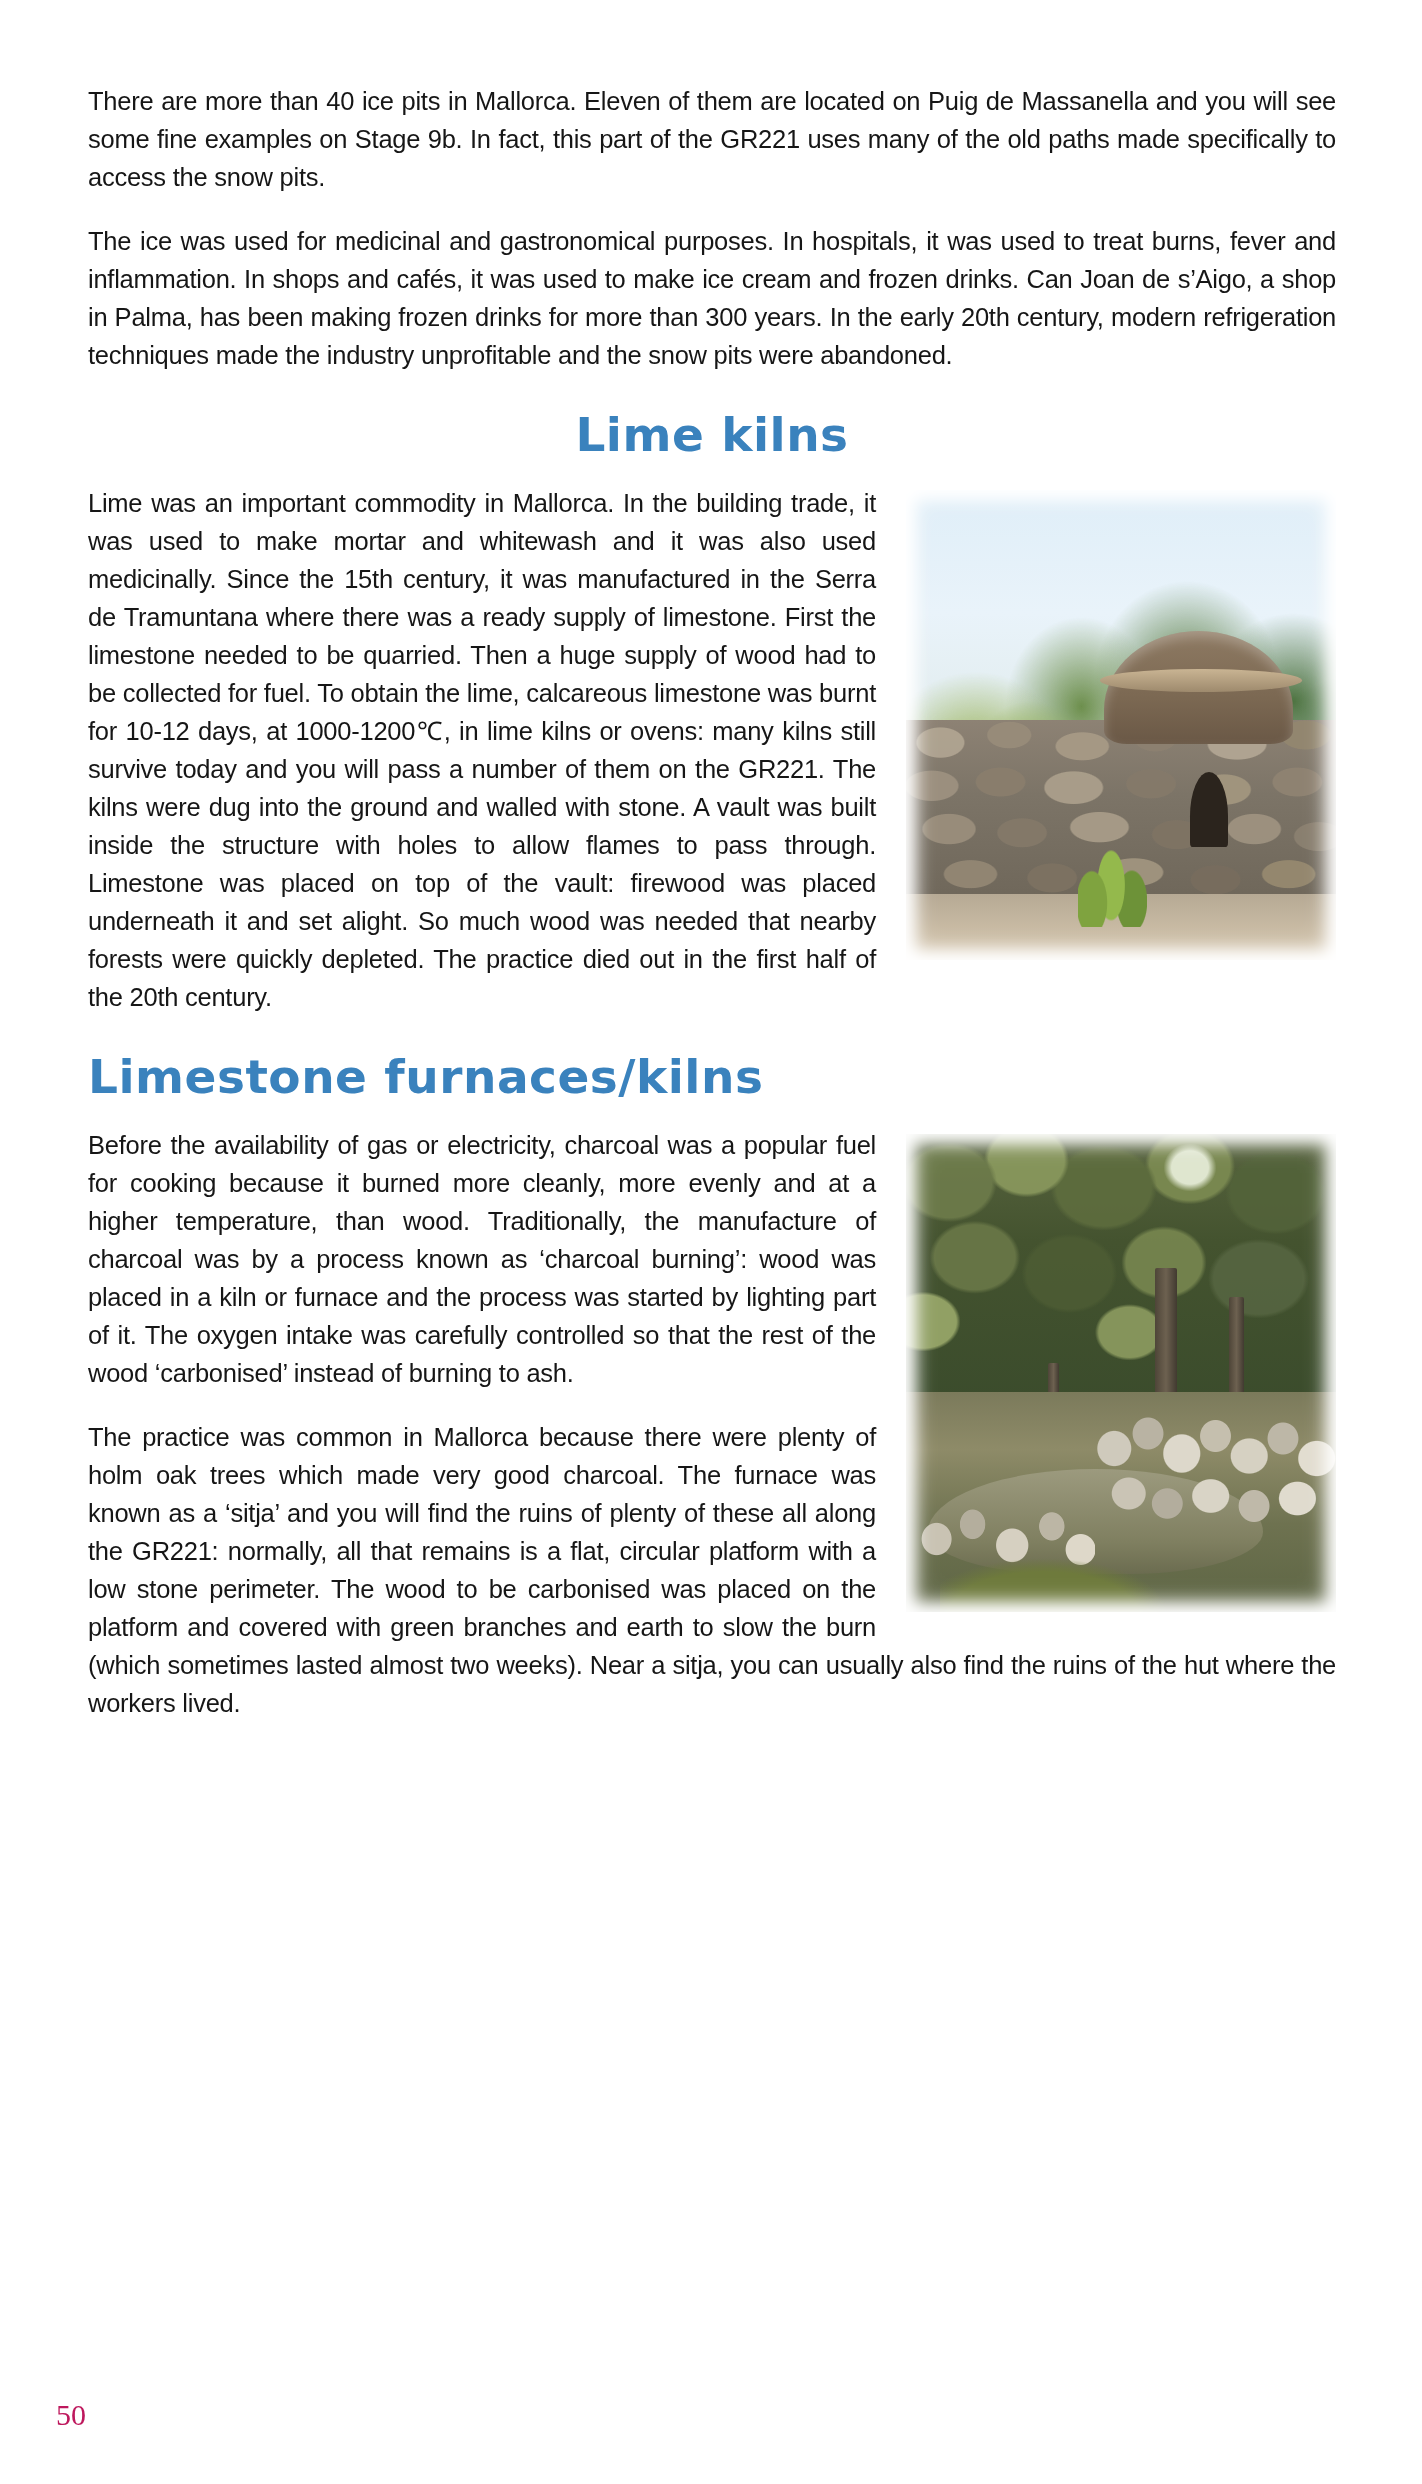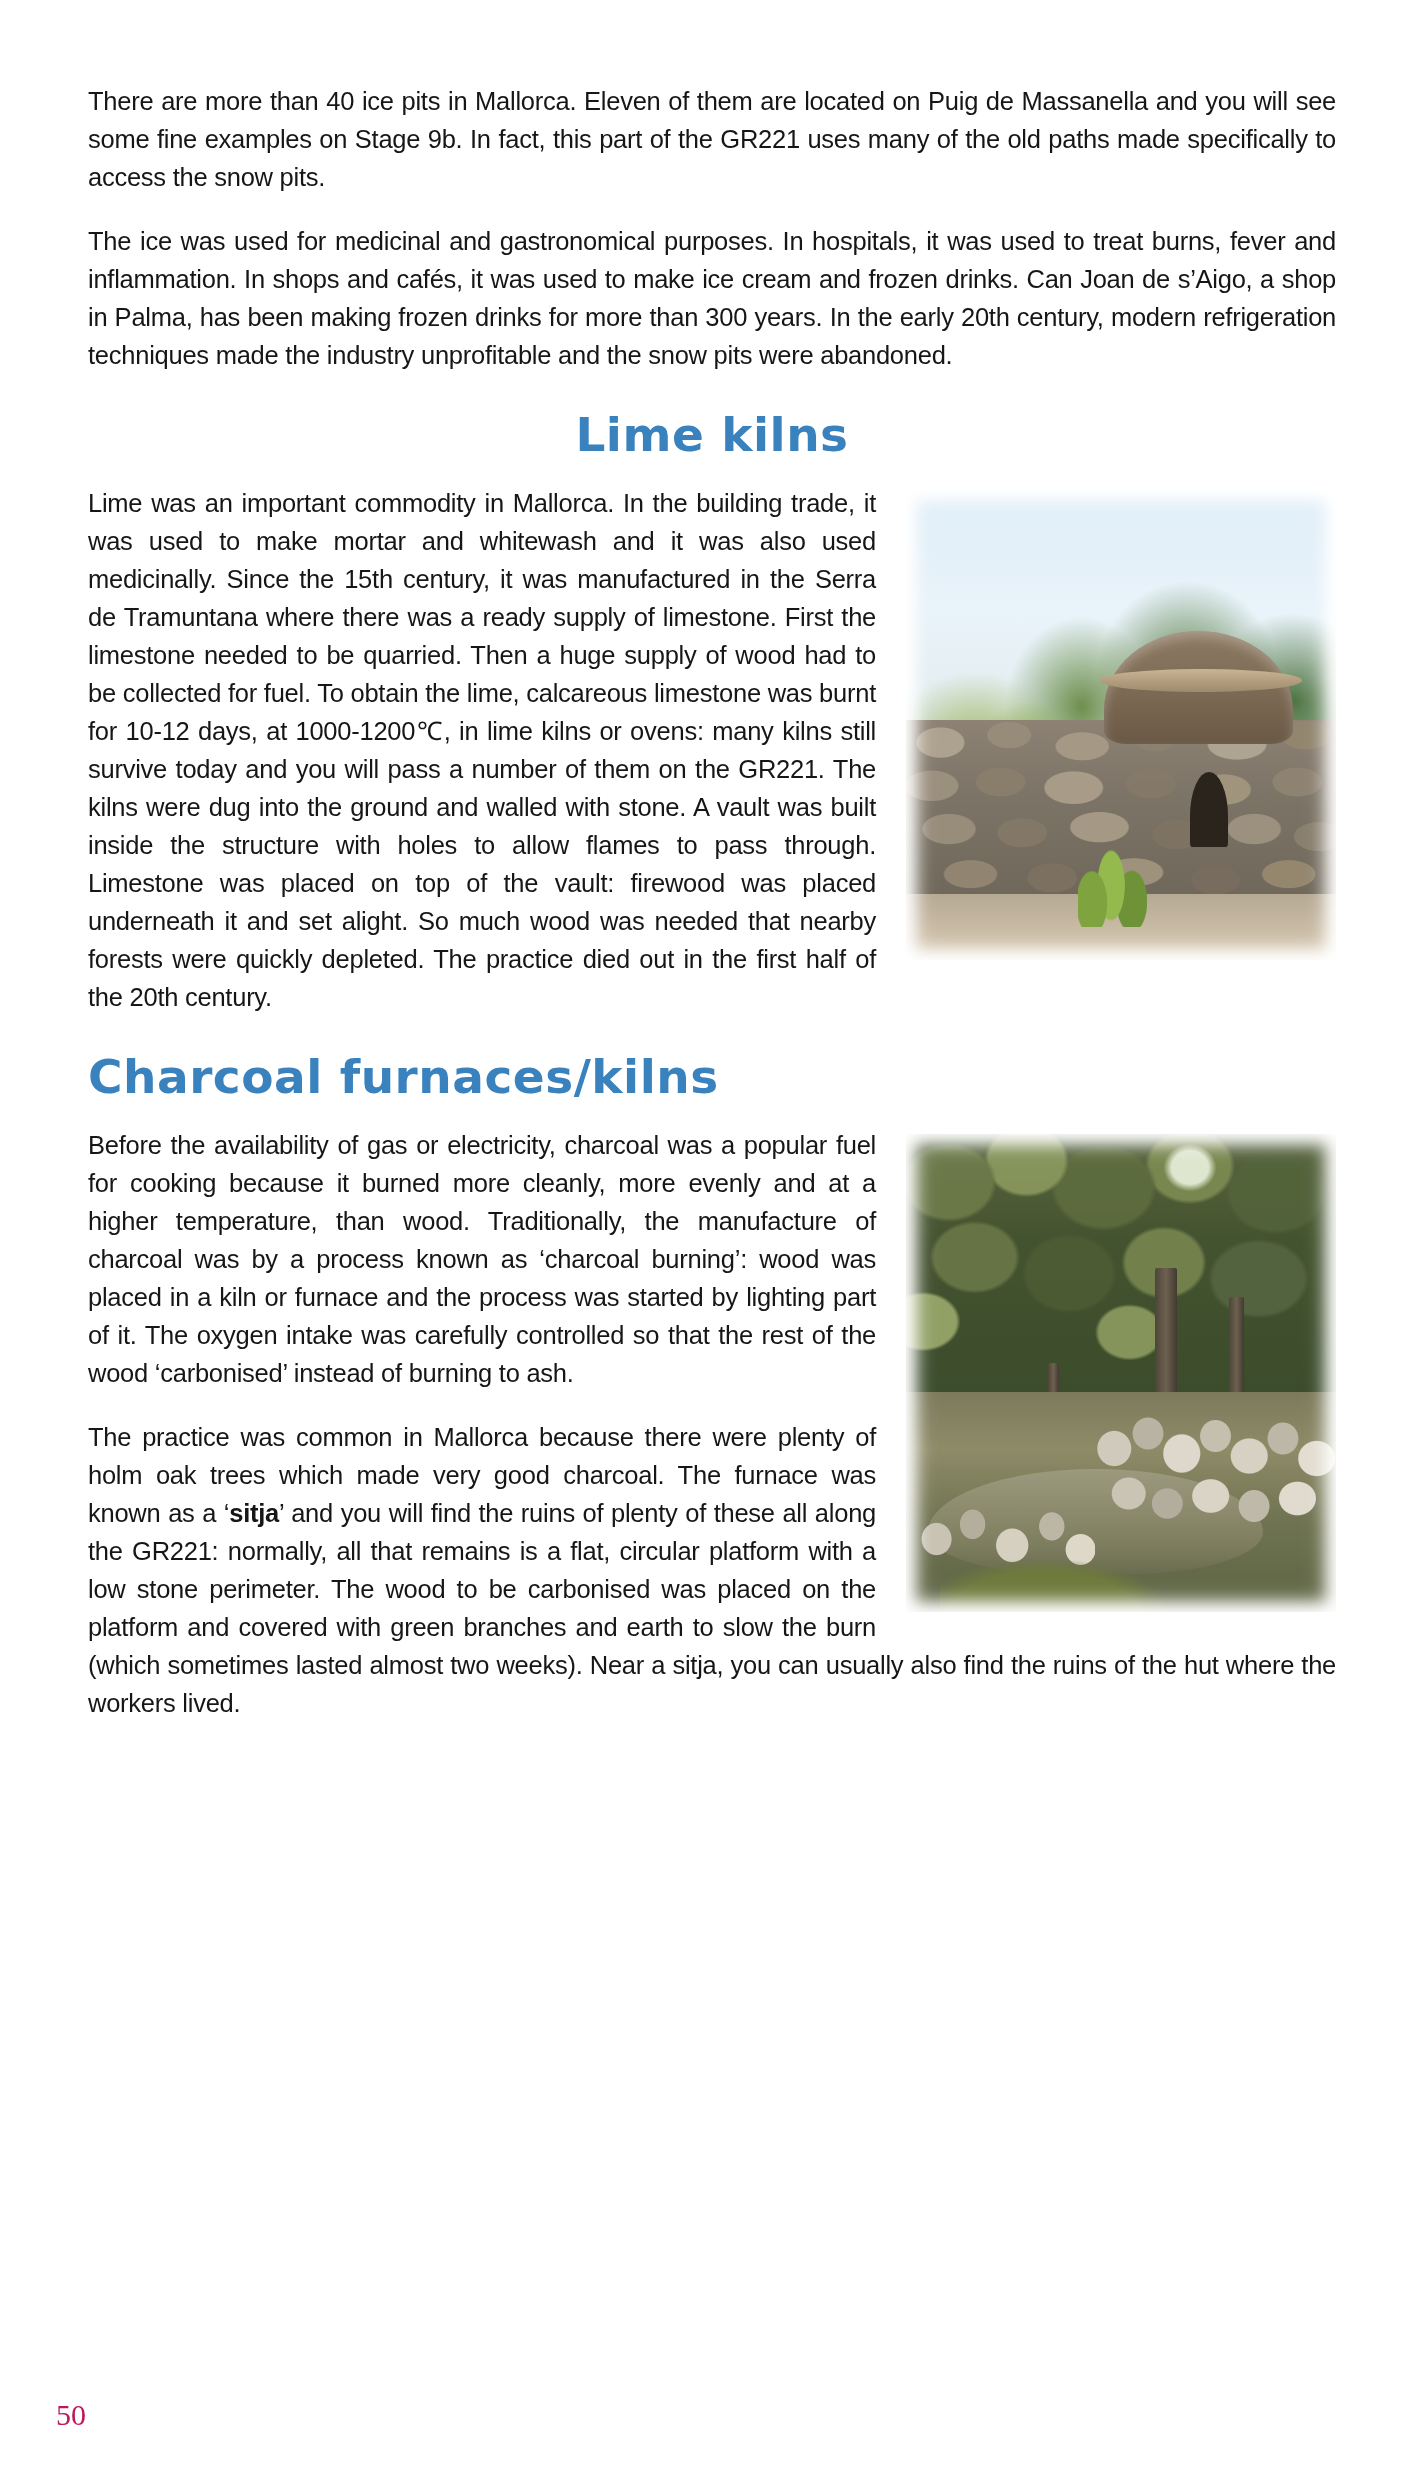--- a/index.html
+++ b/index.html
@@ -275,21 +275,21 @@
     left: 56px;
     top: 2398px;
     font-family: Liberation Serif, serif;
     font-size: 30px;
     line-height: 34px;
     color: #be185d;
   }
 
   .clearfix::after { content: ""; display: block; clear: both; }
 
-  b { font-weight: 700; }
+  b { font-weight: 400; }
 </style>
 </head>
 <body>
 
 <div class="page">
 
   <div class="content clearfix">
 
     <p class="body-text">There are more than 40 ice pits in Mallorca. Eleven of them are located on Puig de Massanella and you will see some fine examples on Stage 9b. In fact, this part of the GR221 uses many of the old paths made specifically to access the snow pits.</p>
 
@@ -305,21 +305,21 @@
       <div class="dome"></div>
       <div class="dome-edge"></div>
       <div class="doorway"></div>
       <div class="ground"></div>
       <div class="palm"></div>
       <div class="feather"></div>
     </div>
 
     <p class="body-text">Lime was an important commodity in Mallorca. In the building trade, it was used to make mortar and whitewash and it was also used medicinally. Since the 15th century, it was manufactured in the Serra de Tramuntana where there was a ready supply of limestone. First the limestone needed to be quarried. Then a huge supply of wood had to be collected for fuel. To obtain the lime, calcareous limestone was burnt for 10-12 days, at 1000-1200℃, in lime kilns or ovens: many kilns still survive today and you will pass a number of them on the GR221. The kilns were dug into the ground and walled with stone. A vault was built inside the structure with holes to allow flames to pass through. Limestone was placed on top of the vault: firewood was placed underneath it and set alight. So much wood was needed that nearby forests were quickly depleted. The practice died out in the first half of the 20th century.</p>
 
-    <h2 class="section-heading heading-charcoal">Charcoal furnaces/kilns</h2>
+    <h2 class="section-heading heading-charcoal">Limestone furnaces/kilns</h2>
 
     <div class="photo photo-charcoal sitja">
       <div class="canopy"></div>
       <div class="sky-gap"></div>
       <div class="trunk t1"></div>
       <div class="trunk t2"></div>
       <div class="trunk t3"></div>
       <div class="trunk t4"></div>
       <div class="floor"></div>
       <div class="platform"></div>

